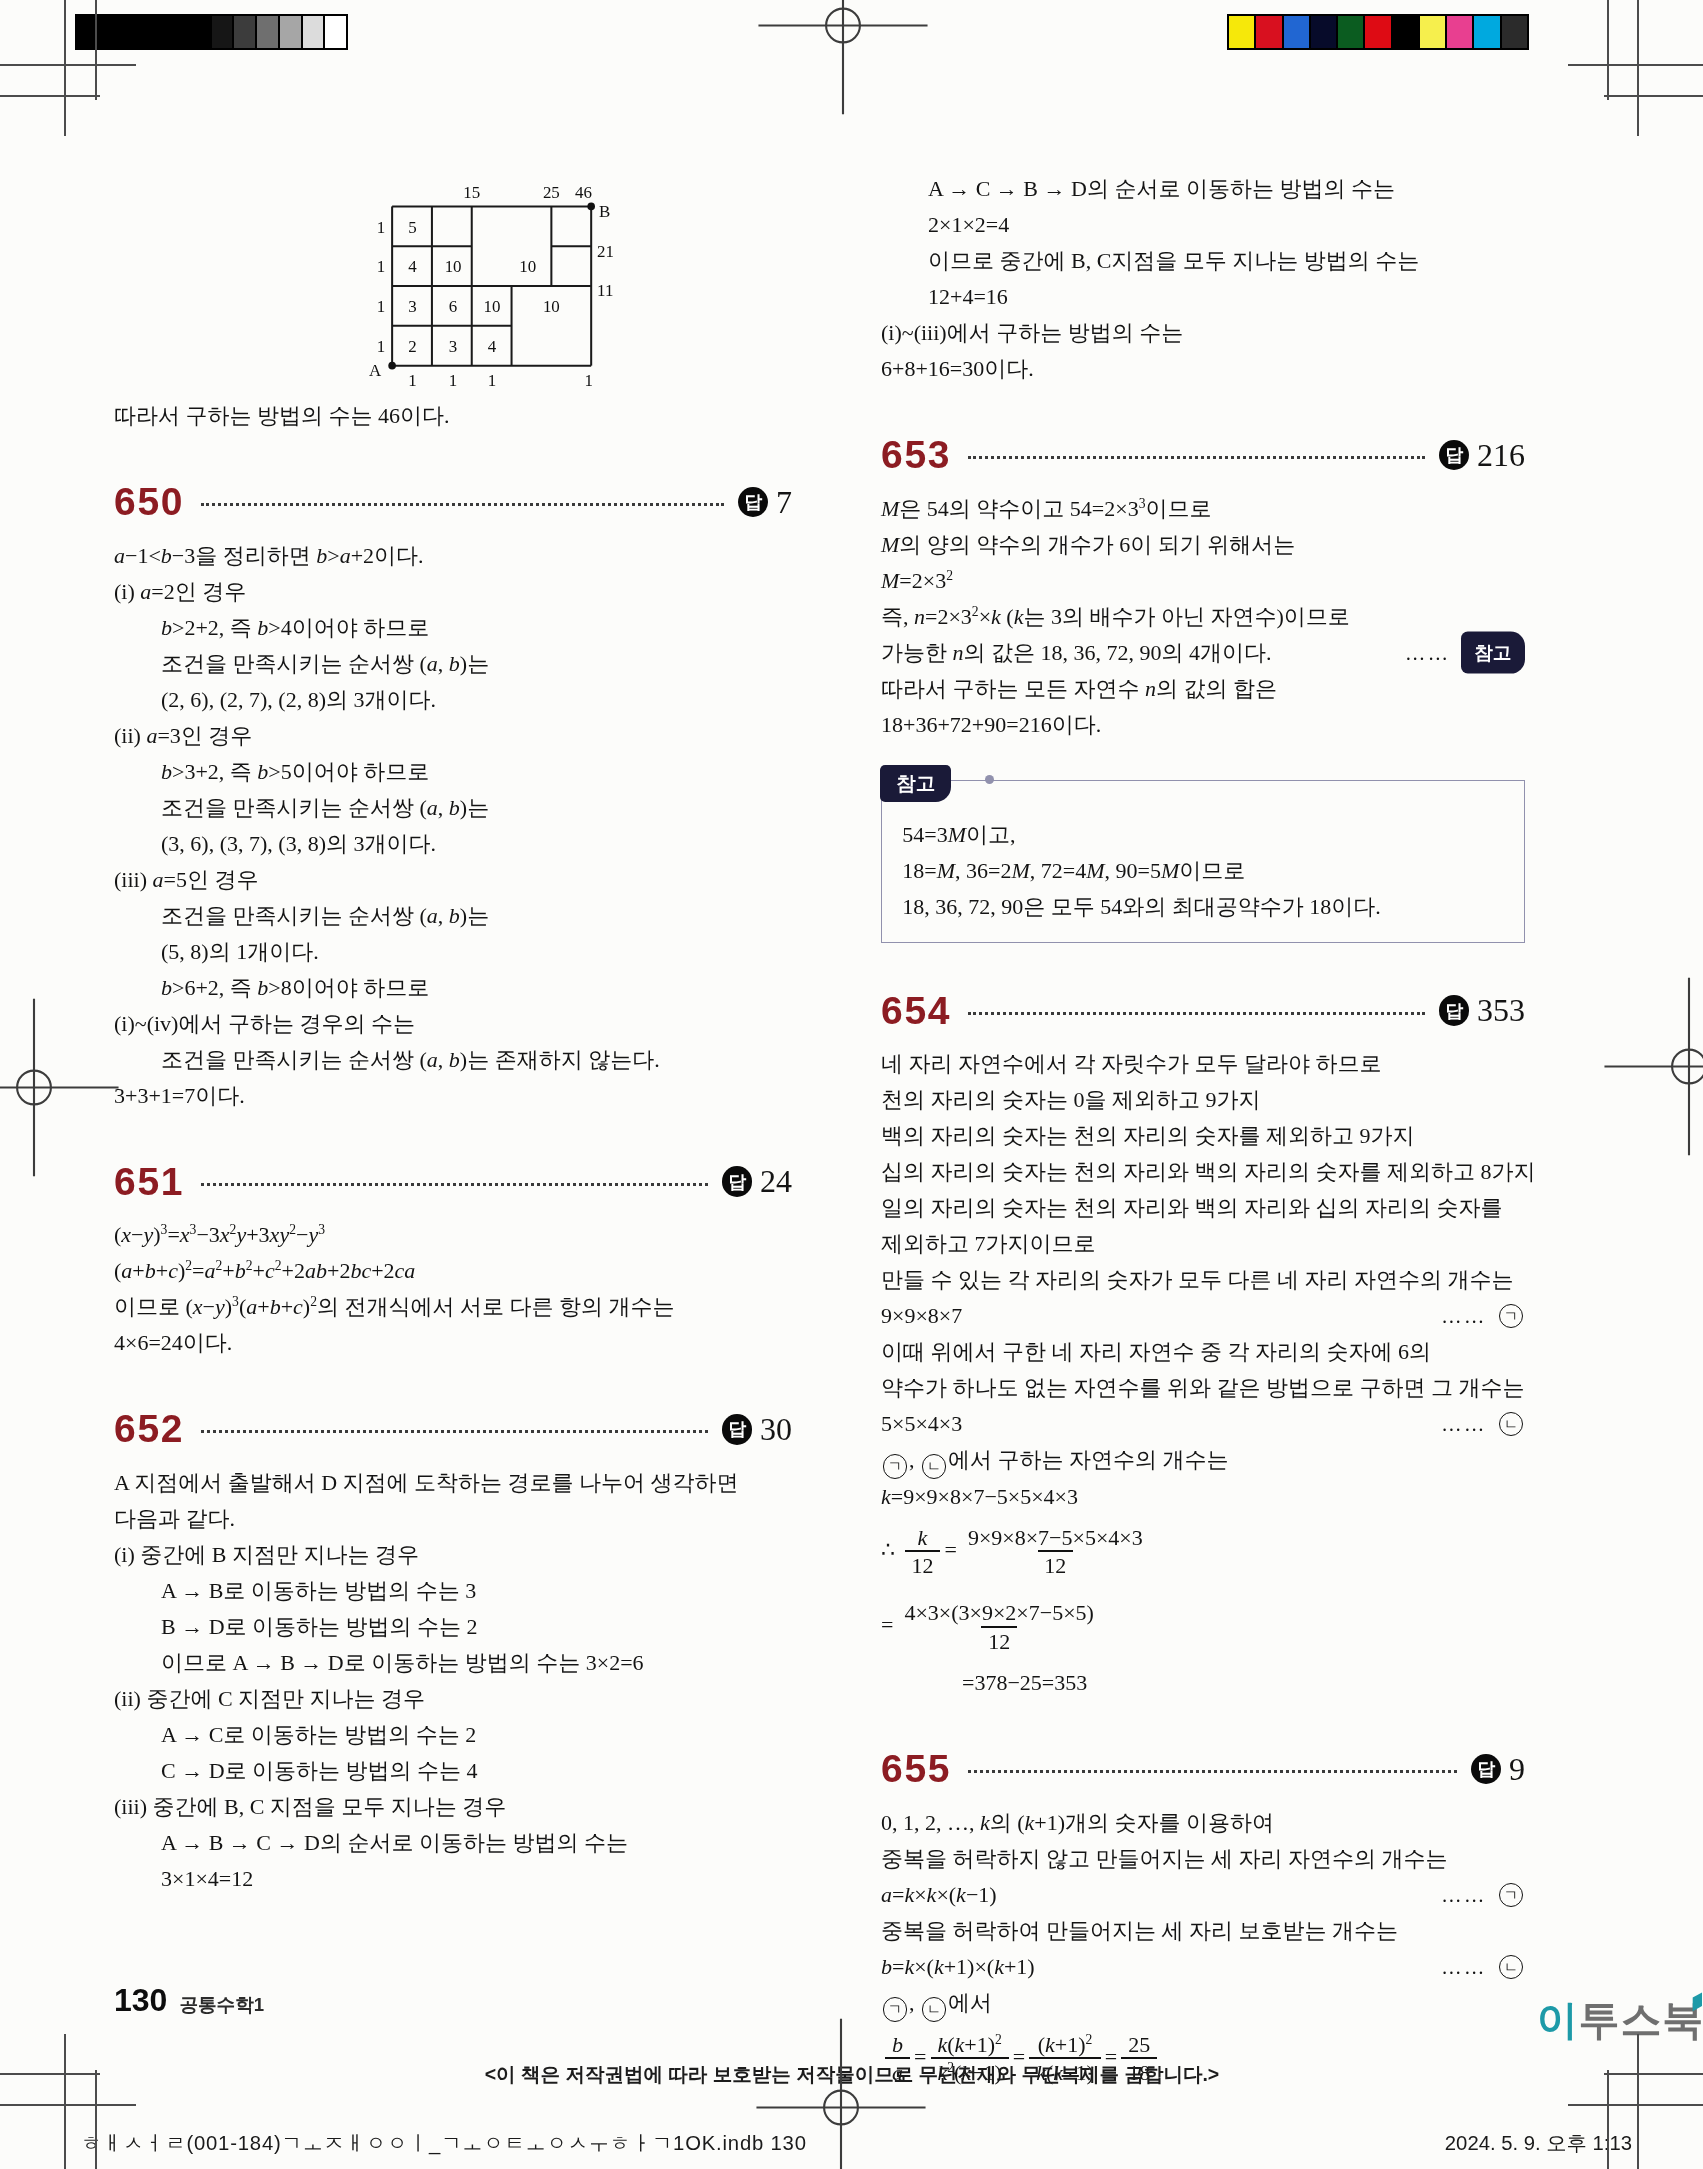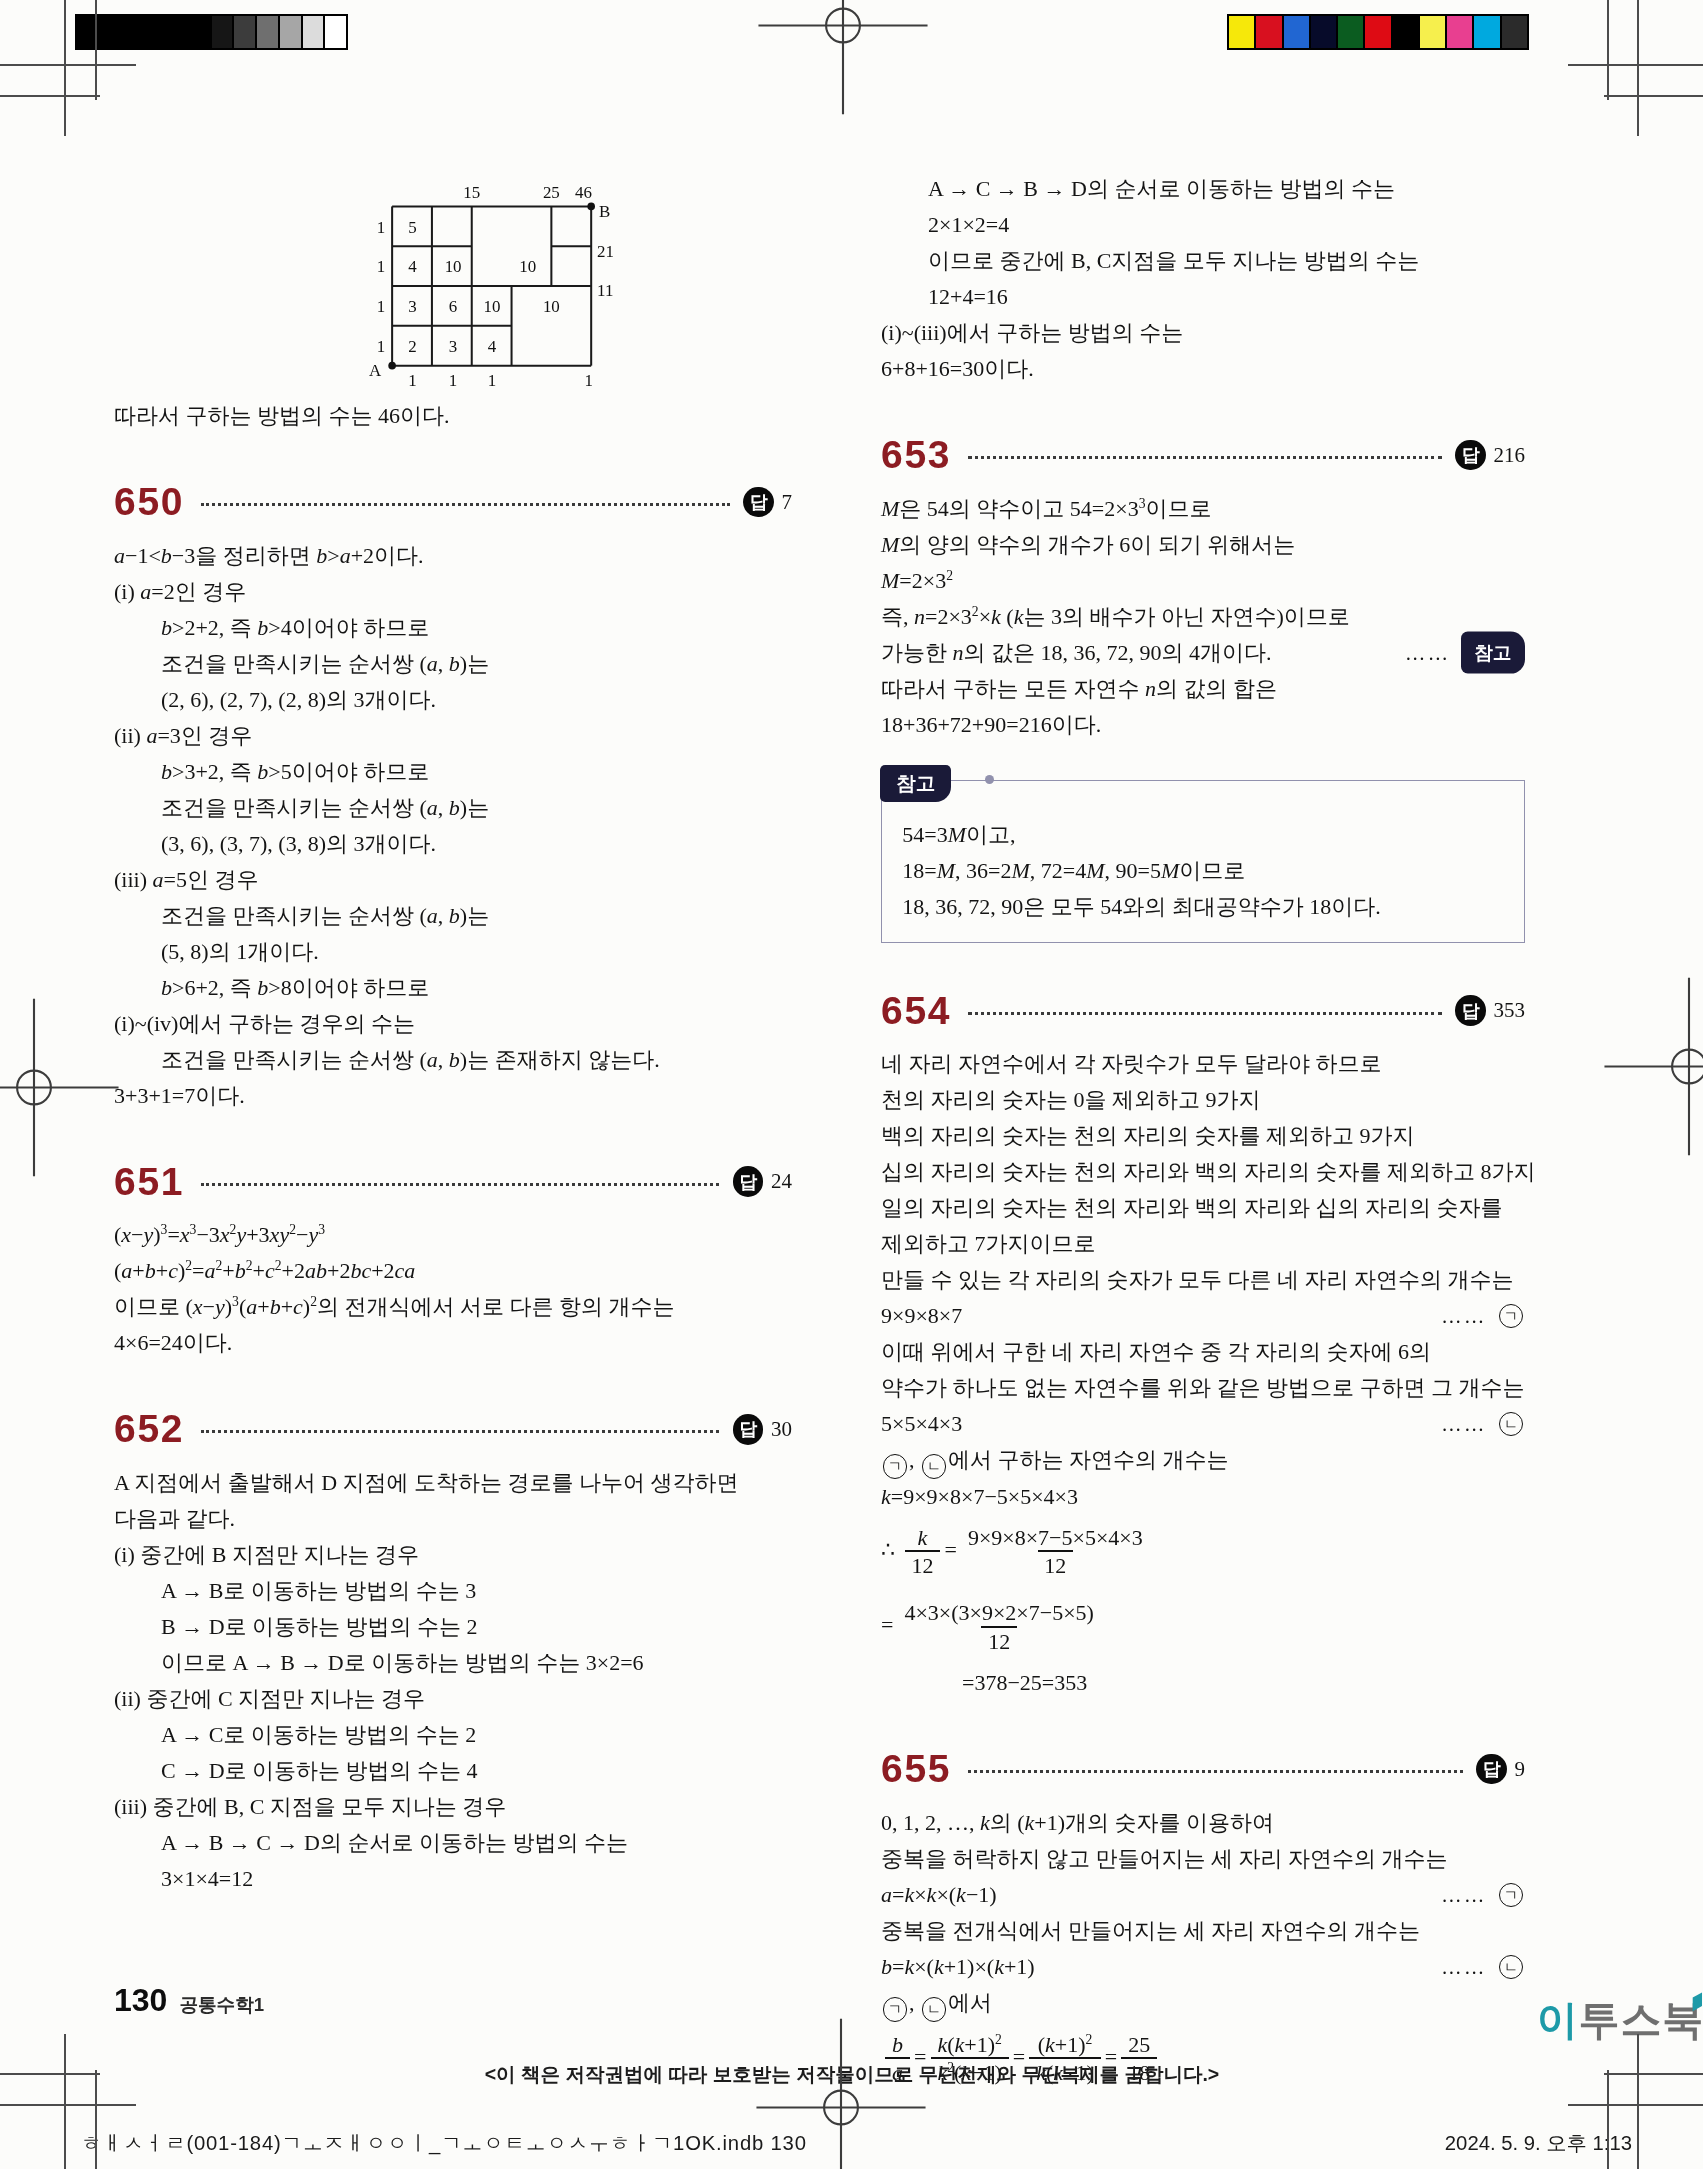--- a/index.html
+++ b/index.html
@@ -41,21 +41,21 @@
          font-weight:bold;font-size:18.6px;padding:3.4px 13.6px;border-radius:6.8px 14.4px 14.4px 6.8px;}
   
   .prob-head{display:flex;margin:46px 0 13.6px;}
   .prob-num{font-family:"Liberation Sans",sans-serif;font-weight:bold;font-size:39px;
             color:var(--heading,#8c1c22);letter-spacing:1.7px;}
   .leader{flex:1;border-bottom:3px dotted #3a3a3a;height:0;align-self:center;margin:5.1px 13.6px 0 17px;}
   .ans{display:flex;align-items:center;gap:7.6px;}
   .ans-chip{width:30.5px;height:30.5px;border-radius:50%;background:#0a0a0a;color:#fff;
             display:flex;align-items:center;justify-content:center;
             font:bold 18px "Liberation Sans",sans-serif;}
-  .ans-val{font-size:21px;}
+  .ans-val{font-size:32px;}
   
   .fr{display:inline-flex;flex-direction:column;align-items:center;vertical-align:middle;
       margin:0 4.2px;text-align:center;}
   .fr .n{padding:0 6.8px;line-height:1.15;}
   .fr .d{border-top:2.1px solid #111;padding:0 6.8px;line-height:1.25;}
   
   .refbox{position:relative;border:1.7px solid #9191ad;margin:37px 0 6.8px;padding:36px 20.3px 17px;}
   .refbox .tab{position:absolute;top:-16px;left:-1.7px;background:var(--badge,#1a1a38);color:#fff;
                font:bold 19.5px "Liberation Sans",sans-serif;padding:5.1px 16px;
                border-radius:5.1px 5.1px 15.3px 5.1px;}
@@ -305,21 +305,21 @@
           <span class="ans-val">9</span>
         </div>
       </div>
       <div class="body">
         <div class="line">0, 1, 2, …, <i>k</i>의 (<i>k</i>+1)개의 숫자를 이용하여</div>
         <div class="line">중복을 허락하지 않고 만들어지는 세 자리 자연수의 개수는</div>
         <div class="line"><i>a</i>=<i>k</i>×<i>k</i>×(<i>k</i>−1)<span class="rn">
             <span class="dots">……</span>
             <span class="mk">ㄱ</span>
           </span></div>
-        <div class="line">중복을 전개식에서 만들어지는 세 자리 자연수의 개수는</div>
+        <div class="line">중복을 허락하여 만들어지는 세 자리 보호받는 개수는</div>
         <div class="line"><i>b</i>=<i>k</i>×(<i>k</i>+1)×(<i>k</i>+1)<span class="rn">
             <span class="dots">……</span>
             <span class="mk">ㄴ</span>
           </span></div>
         <div class="line"><span class="mk">ㄱ</span>, <span class="mk">ㄴ</span>에서</div>
         <div class="line fl"><span class="fr">
             <span class="n"><i>b</i></span>
             <span class="d"><i>a</i></span>
           </span>=<span class="fr">
             <span class="n"><i>k</i>(<i>k</i>+1)<sup>2</sup></span>

